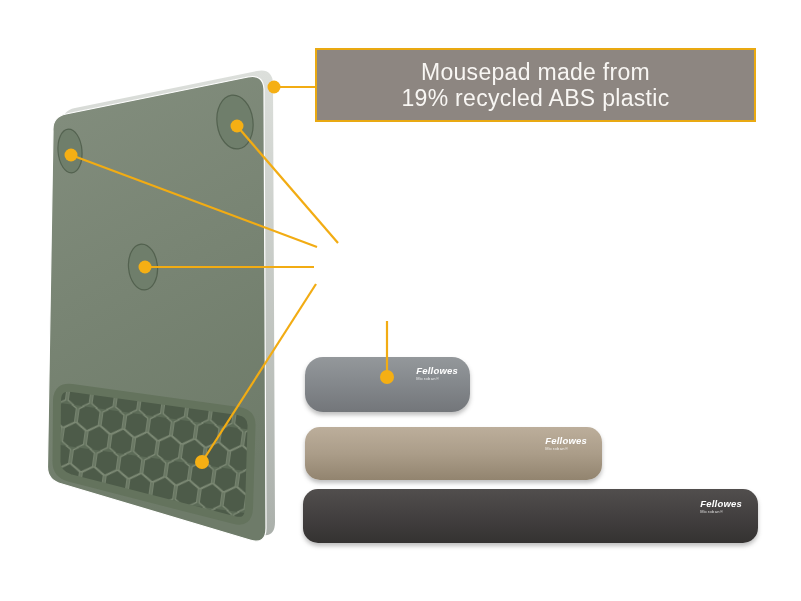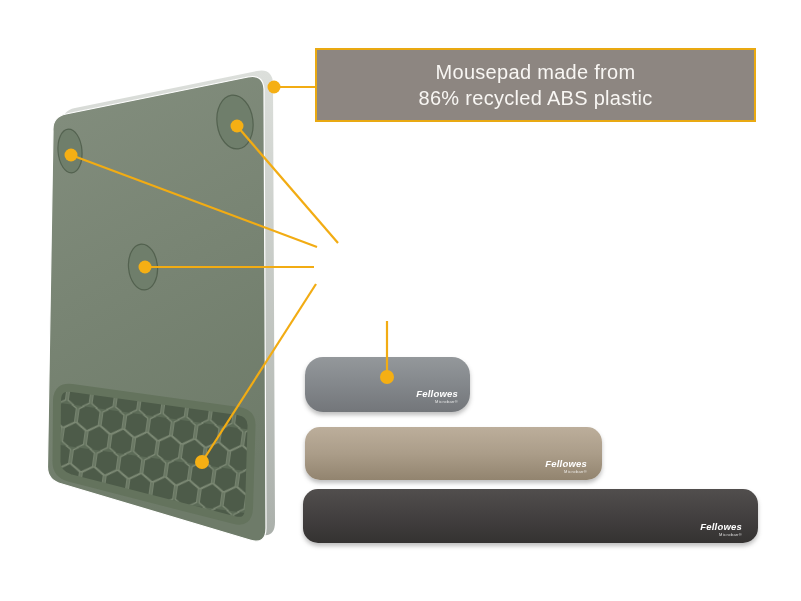--- a/index.html
+++ b/index.html
@@ -6,40 +6,40 @@
   #canvas{
     position:relative;width:801px;height:601px;background:#ffffff;overflow:hidden;
     font-family:"Liberation Sans",sans-serif;
   }
   #scene{position:absolute;left:0;top:0;z-index:2;}
   
   .callout{
     position:absolute;left:315px;width:441px;height:74px;z-index:3;
     background:#8D8681;border:2px solid #E9A912;box-sizing:border-box;
     display:flex;flex-direction:column;align-items:center;justify-content:center;
-    color:#F8F6F3;font-size:20px;font-weight:300;letter-spacing:.3px;line-height:26px;
+    color:#F8F6F3;font-size:23px;font-weight:300;letter-spacing:.3px;line-height:26px;
     text-align:right;
   }
   #callout-mousepad{top:48px;}
   #callout-wrist{top:246px;}
   
   .rest{position:absolute;box-sizing:border-box;z-index:1;box-shadow:0 3px 4px rgba(70,70,70,.35);}
   #rest-gray{
     left:305px;top:357px;width:165px;height:55px;border-radius:18px;
     background:linear-gradient(180deg,#94989b 0%,#85898d 45%,#73767a 100%);
   }
   #rest-beige{
     left:305px;top:427px;width:297px;height:53px;border-radius:15px;
     background:linear-gradient(180deg,#bcae9b 0%,#ab9d89 50%,#92846f 100%);
   }
   #rest-charcoal{
     left:303px;top:489px;width:455px;height:54px;border-radius:15px;
     background:linear-gradient(180deg,#514e4d 0%,#434040 50%,#343231 100%);
   }
-  .logo{position:absolute;text-align:right;color:#fff;line-height:1;margin-top:23px;}
+  .logo{position:absolute;color:#fff;line-height:1;}
   #rest-gray .logo{right:12px;top:9px;}
   #rest-beige .logo{right:15px;top:9px;}
   #rest-charcoal .logo{right:16px;top:10px;}
   .logo .brand{font-style:italic;font-weight:bold;font-size:9.5px;letter-spacing:.2px;display:block;}
   .logo .sub{font-size:4px;letter-spacing:.4px;display:block;margin-top:1px;opacity:.85;}
 </style>
 </head>
 <body>
 
 <div id="canvas">
@@ -107,16 +107,16 @@
       <circle cx="237" cy="126" r="6.5"></circle>
       <circle cx="71" cy="155" r="6.5"></circle>
       <circle cx="145" cy="267" r="6.5"></circle>
       <circle cx="202" cy="462" r="7"></circle>
       <circle cx="387" cy="377" r="7"></circle>
     </g>
   </svg>
 
   <div class="callout" id="callout-mousepad">
     <span>Mousepad made from</span>
-    <span>86% recycled ABS plastic</span>
+    <span>19% recycled ABS plastic</span>
   </div>
 
 </div>
 
 </body></html>

